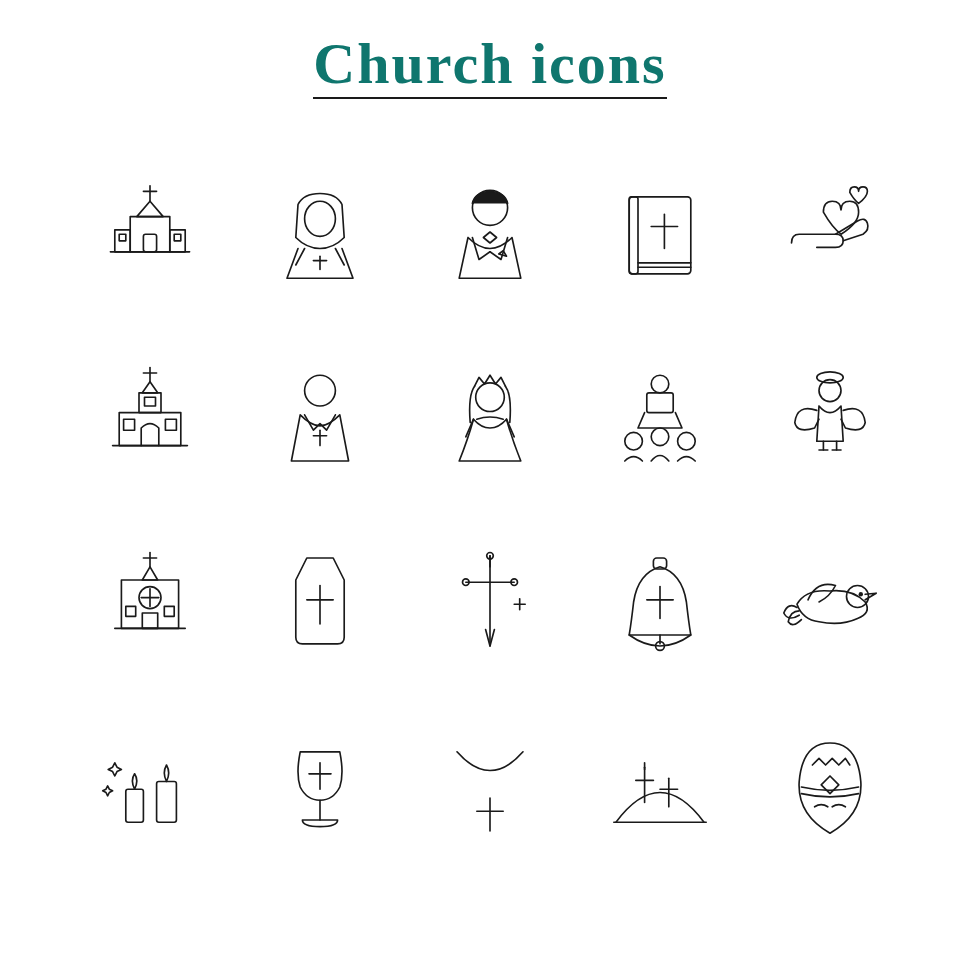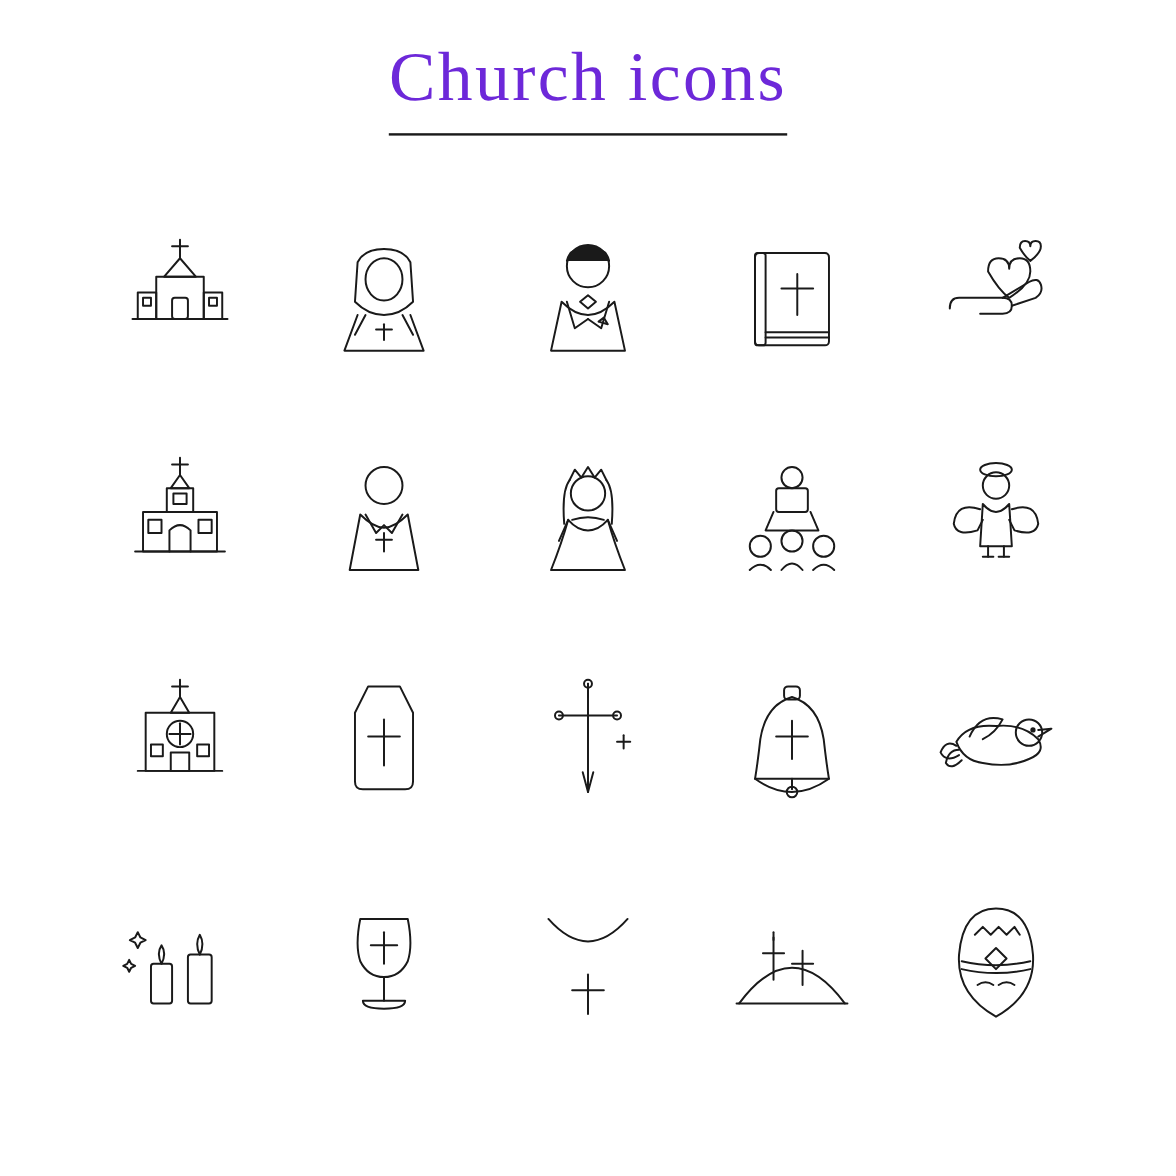--- a/index.html
+++ b/index.html
@@ -14,26 +14,26 @@
       justify-content: flex-start;
       overflow: hidden;
     }
     .title-section {
       margin-top: 30px;
       margin-bottom: 30px;
       text-align: center;
     }
     .title-section h1 {
       font-size: 58px;
-      font-weight: 400;
+      font-weight: 700;
       font-family: 'Georgia', serif;
       letter-spacing: 2px;
-      color: #6d28d9;
+      color: #0f766e;
       border-bottom: 2px solid #1a1a1a;
-      padding-bottom: 14px;
+      padding-bottom: 0;
     }
     .icons-grid {
       display: grid;
       grid-template-columns: repeat(5, 170px);
       grid-template-rows: repeat(4, 185px);
       gap: 0;
       padding: 10px 40px;
     }
     .icon-cell {
       display: flex;

